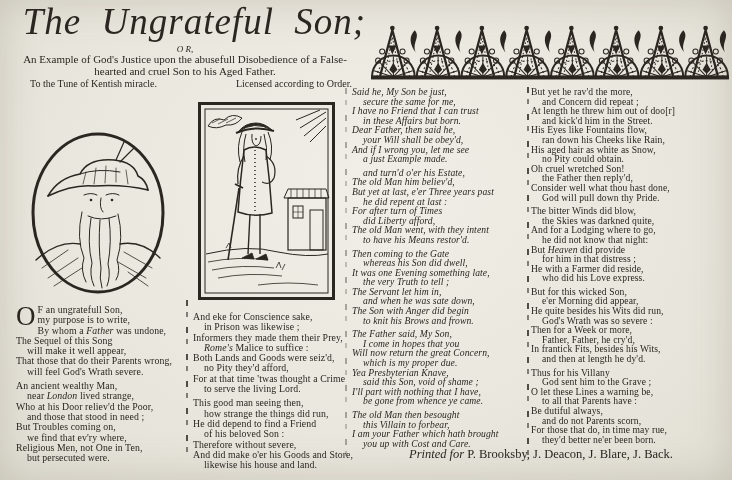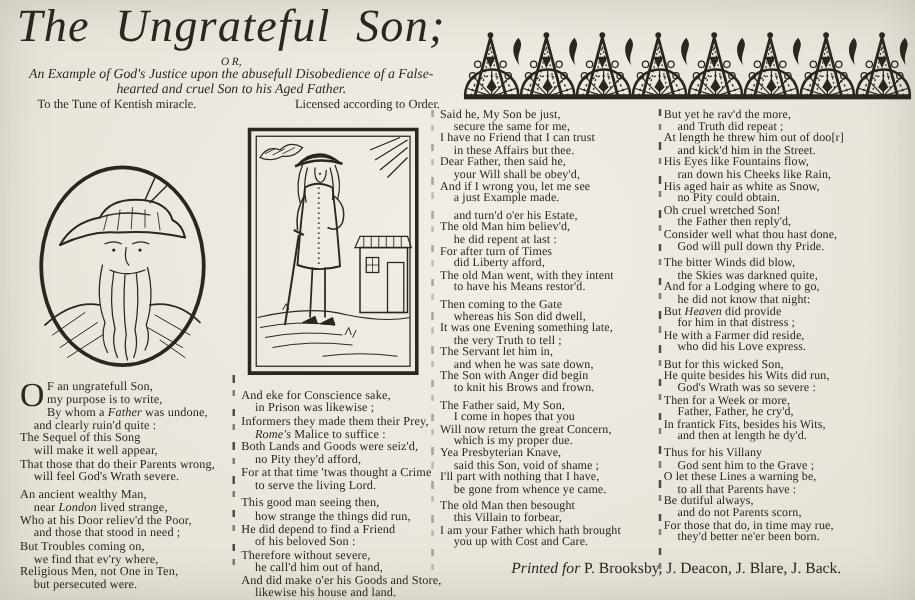--- a/index.html
+++ b/index.html
@@ -5,23 +5,23 @@
   html,body{margin:0;padding:0;background:#c8c5bc;}
   #page{position:relative;width:732px;height:480px;overflow:hidden;
     background:#ebe8df;
     background-image:radial-gradient(ellipse at 50% 40%, #f0eee6 0%, #eae7de 55%, #e2dfd5 100%);
     font-family:"Liberation Serif","DejaVu Serif",serif;color:#2b2620;
     box-shadow:inset 0 0 40px rgba(120,110,90,.25);}
   .abs{position:absolute;}
   
   #title-block{left:4px;top:0;width:362px;text-align:center;}
   h1{margin:0;font-size:37px;font-style:italic;font-weight:normal;
-     letter-spacing:1px;word-spacing:10px;line-height:44px;white-space:nowrap;}
+     letter-spacing:1px;word-spacing:10px;line-height:44px;white-space:nowrap;text-align:right;}
   .or-line{font-size:9px;font-style:italic;line-height:9px;margin-top:1px;}
-  .sub1,.sub2{font-size:11px;font-style:italic;line-height:11.5px;}
+  .sub1,.sub2{font-size:11px;line-height:11.5px;}
   .tune-row{display:flex;justify-content:space-between;padding:1px 14px 0 26px;
      font-size:10px;}
   
   .col{position:absolute;white-space:nowrap;}
   #col0,#col1c{font-size:9.8px;line-height:10.3px;}
   #col2c,#col3c{font-size:9.6px;line-height:9.6px;}
   .stanza{margin:0 0 4px 0;}
   .line span,.line i{letter-spacing:.1px;}
   .line.ind{padding-left:11px;}
   .dropcap{float:left;font-size:27px;line-height:21px;padding:1px 2px 0 0;}
@@ -174,21 +174,20 @@
 
   <div class="vrule" style="left:186px;top:300px;height:152px;"></div>
   <div class="vrule" style="left:345px;top:88px;height:368px;opacity:.45;"></div>
   <div class="vrule" style="left:527px;top:87px;height:370px;"></div>
 
   <div class="col" id="col0" style="left:16px;top:305px;width:172px;">
       <div class="stanza">
         <div class="line"><span class="dropcap">O</span><span>F an ungratefull Son,</span></div>
         <div class="line ind"><span>my purpose is to write,</span></div>
         <div class="line"><span>By whom a </span><i>Father</i><span> was undone,</span></div>
-        <div class="line ind"><span>and clearly ruin'd quite :</span></div>
         <div class="line"><span>The Sequel of this Song</span></div>
         <div class="line ind"><span>will make it well appear,</span></div>
         <div class="line"><span>That those that do their Parents wrong,</span></div>
         <div class="line ind"><span>will feel God's Wrath severe.</span></div>
       </div>
       <div class="stanza">
         <div class="line"><span>An ancient wealthy Man,</span></div>
         <div class="line ind"><span>near </span><i>London</i><span> lived strange,</span></div>
         <div class="line"><span>Who at his Door reliev'd the Poor,</span></div>
         <div class="line ind"><span>and those that stood in need ;</span></div>
@@ -208,39 +207,39 @@
         <div class="line ind"><span>no Pity they'd afford,</span></div>
         <div class="line"><span>For at that time 'twas thought a Crime</span></div>
         <div class="line ind"><span>to serve the living Lord.</span></div>
       </div>
       <div class="stanza">
         <div class="line"><span>This good man seeing then,</span></div>
         <div class="line ind"><span>how strange the things did run,</span></div>
         <div class="line"><span>He did depend to find a Friend</span></div>
         <div class="line ind"><span>of his beloved Son :</span></div>
         <div class="line"><span>Therefore without severe,</span></div>
-        <div class="line ind"><span>he call'd him out of hand,</span></div>
         <div class="line"><span>And did make o'er his Goods and Store,</span></div>
         <div class="line ind"><span>likewise his house and land.</span></div>
       </div>
     </div>
-  <div class="col" id="col2c" style="left:352px;top:87px;width:176px;">
+  <div class="col" id="col2c" style="left:352px;top:87px;width:176px;font-style:italic;">
       <div class="stanza">
         <div class="line"><span>Said he, My Son be just,</span></div>
         <div class="line ind"><span>secure the same for me,</span></div>
         <div class="line"><span>I have no Friend that I can trust</span></div>
-        <div class="line ind"><span>in these Affairs but thee.</span></div>
+        <div class="line ind"><span>in these Affairs but born.</span></div>
         <div class="line"><span>Dear Father, then said he,</span></div>
         <div class="line ind"><span>your Will shall be obey'd,</span></div>
         <div class="line"><span>And if I wrong you, let me see</span></div>
         <div class="line ind"><span>a just Example made.</span></div>
       </div>
       <div class="stanza">
         <div class="line ind"><span>and turn'd o'er his Estate,</span></div>
         <div class="line"><span>The old Man him believ'd,</span></div>
+        <div class="line"><span>But yet at last, e'er Three years past</span></div>
         <div class="line ind"><span>he did repent at last :</span></div>
         <div class="line"><span>For after turn of Times</span></div>
         <div class="line ind"><span>did Liberty afford,</span></div>
         <div class="line"><span>The old Man went, with they intent</span></div>
         <div class="line ind"><span>to have his Means restor'd.</span></div>
       </div>
       <div class="stanza">
         <div class="line"><span>Then coming to the Gate</span></div>
         <div class="line ind"><span>whereas his Son did dwell,</span></div>
         <div class="line"><span>It was one Evening something late,</span></div>
@@ -263,21 +262,21 @@
       <div class="stanza">
         <div class="line"><span>The old Man then besought</span></div>
         <div class="line ind"><span>this Villain to forbear,</span></div>
         <div class="line"><span>I am your Father which hath brought</span></div>
         <div class="line ind"><span>you up with Cost and Care.</span></div>
       </div>
     </div>
   <div class="col" id="col3c" style="left:531px;top:87px;width:198px;">
       <div class="stanza">
         <div class="line"><span>But yet he rav'd the more,</span></div>
-        <div class="line ind"><span>and Truth did repeat ;</span></div>
+        <div class="line ind"><span>and Concern did repeat ;</span></div>
         <div class="line"><span>At length he threw him out of doo[r]</span></div>
         <div class="line ind"><span>and kick'd him in the Street.</span></div>
         <div class="line"><span>His Eyes like Fountains flow,</span></div>
         <div class="line ind"><span>ran down his Cheeks like Rain,</span></div>
         <div class="line"><span>His aged hair as white as Snow,</span></div>
         <div class="line ind"><span>no Pity could obtain.</span></div>
         <div class="line"><span>Oh cruel wretched Son!</span></div>
         <div class="line ind"><span>the Father then reply'd,</span></div>
         <div class="line"><span>Consider well what thou hast done,</span></div>
         <div class="line ind"><span>God will pull down thy Pride.</span></div>
@@ -287,20 +286,21 @@
         <div class="line ind"><span>the Skies was darkned quite,</span></div>
         <div class="line"><span>And for a Lodging where to go,</span></div>
         <div class="line ind"><span>he did not know that night:</span></div>
         <div class="line"><span>But </span><i>Heaven</i><span> did provide</span></div>
         <div class="line ind"><span>for him in that distress ;</span></div>
         <div class="line"><span>He with a Farmer did reside,</span></div>
         <div class="line ind"><span>who did his Love express.</span></div>
       </div>
       <div class="stanza">
         <div class="line"><span>But for this wicked Son,</span></div>
+        <div class="line ind"><span>e'er Morning did appear,</span></div>
         <div class="line"><span>He quite besides his Wits did run,</span></div>
         <div class="line ind"><span>God's Wrath was so severe :</span></div>
         <div class="line"><span>Then for a Week or more,</span></div>
         <div class="line ind"><span>Father, Father, he cry'd,</span></div>
         <div class="line"><span>In frantick Fits, besides his Wits,</span></div>
         <div class="line ind"><span>and then at length he dy'd.</span></div>
       </div>
       <div class="stanza">
         <div class="line"><span>Thus for his Villany</span></div>
         <div class="line ind"><span>God sent him to the Grave ;</span></div>

